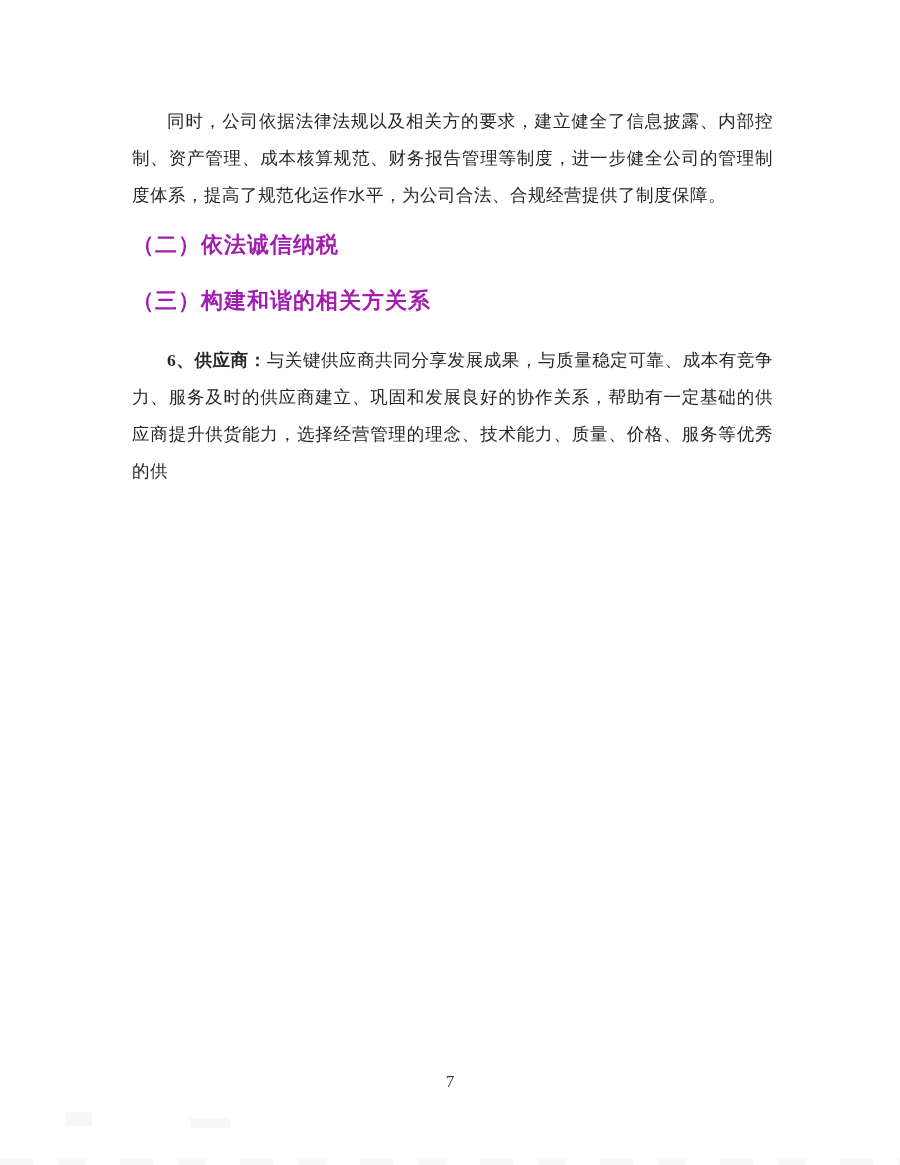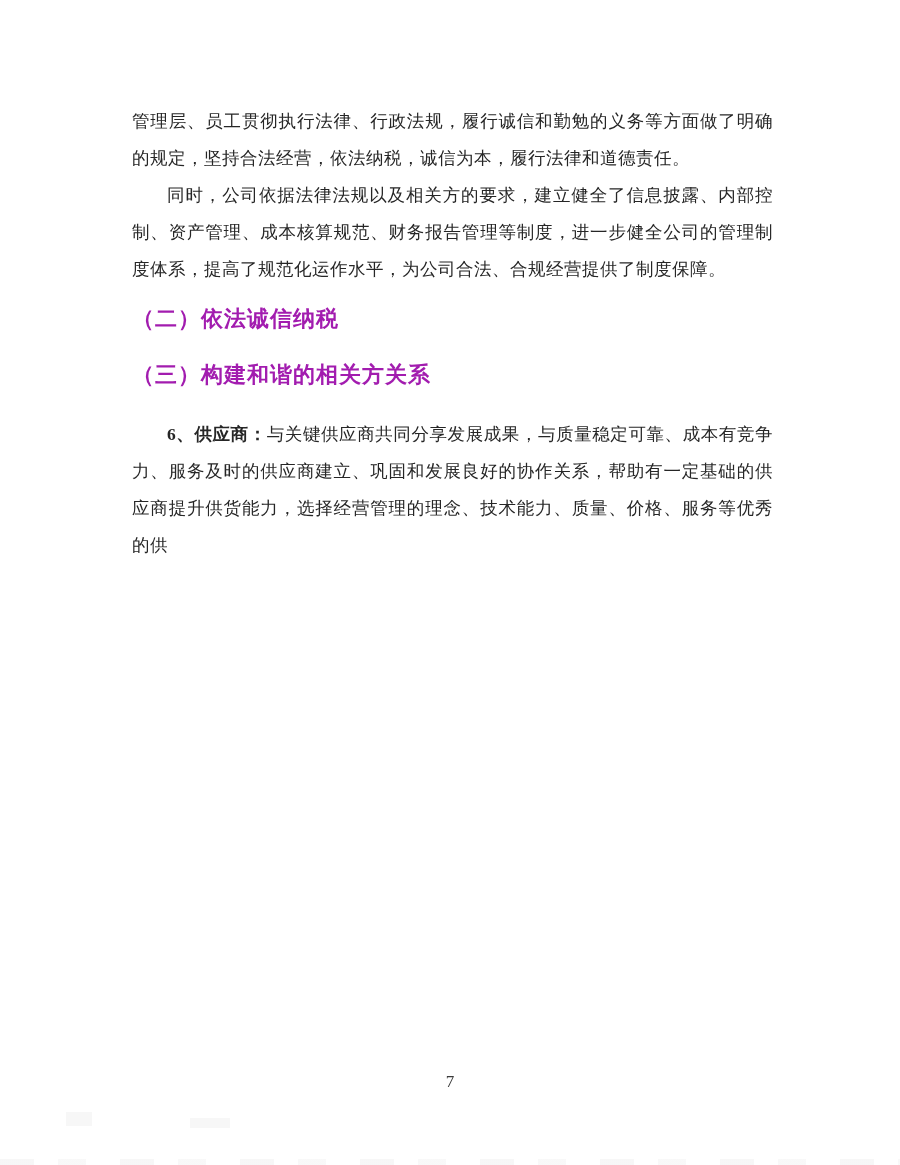--- a/index.html
+++ b/index.html
@@ -78,21 +78,20 @@
   }
   .speck-a { left: 66px; top: 1112px; width: 26px; height: 14px; }
   .speck-b { left: 190px; top: 1118px; width: 40px; height: 10px; }
 </style>
 </head>
 <body>
 
 <div class="page">
 
   <main class="doc-body" id="doc-body">
-      <p class="">管理层、员工贯彻执行法律、行政法规，履行诚信和勤勉的义务等方面做了明确的规定，坚持合法经营，依法纳税，诚信为本，履行法律和道德责任。</p>
       <p class="indent">同时，公司依据法律法规以及相关方的要求，建立健全了信息披露、内部控制、资产管理、成本核算规范、财务报告管理等制度，进一步健全公司的管理制度体系，提高了规范化运作水平，为公司合法、合规经营提供了制度保障。</p>
       <h2>（二）依法诚信纳税</h2>
       <h2>（三）构建和谐的相关方关系</h2>
       <p class="indent"><b class="lead">6、供应商：</b><span>与关键供应商共同分享发展成果，与质量稳定可靠、成本有竞争力、服务及时的供应商建立、巩固和发展良好的协作关系，帮助有一定基础的供应商提升供货能力，选择经营管理的理念、技术能力、质量、价格、服务等优秀的供</span></p>
     </main>
 
   <div class="footer">
     <span>7</span>
   </div>
 

